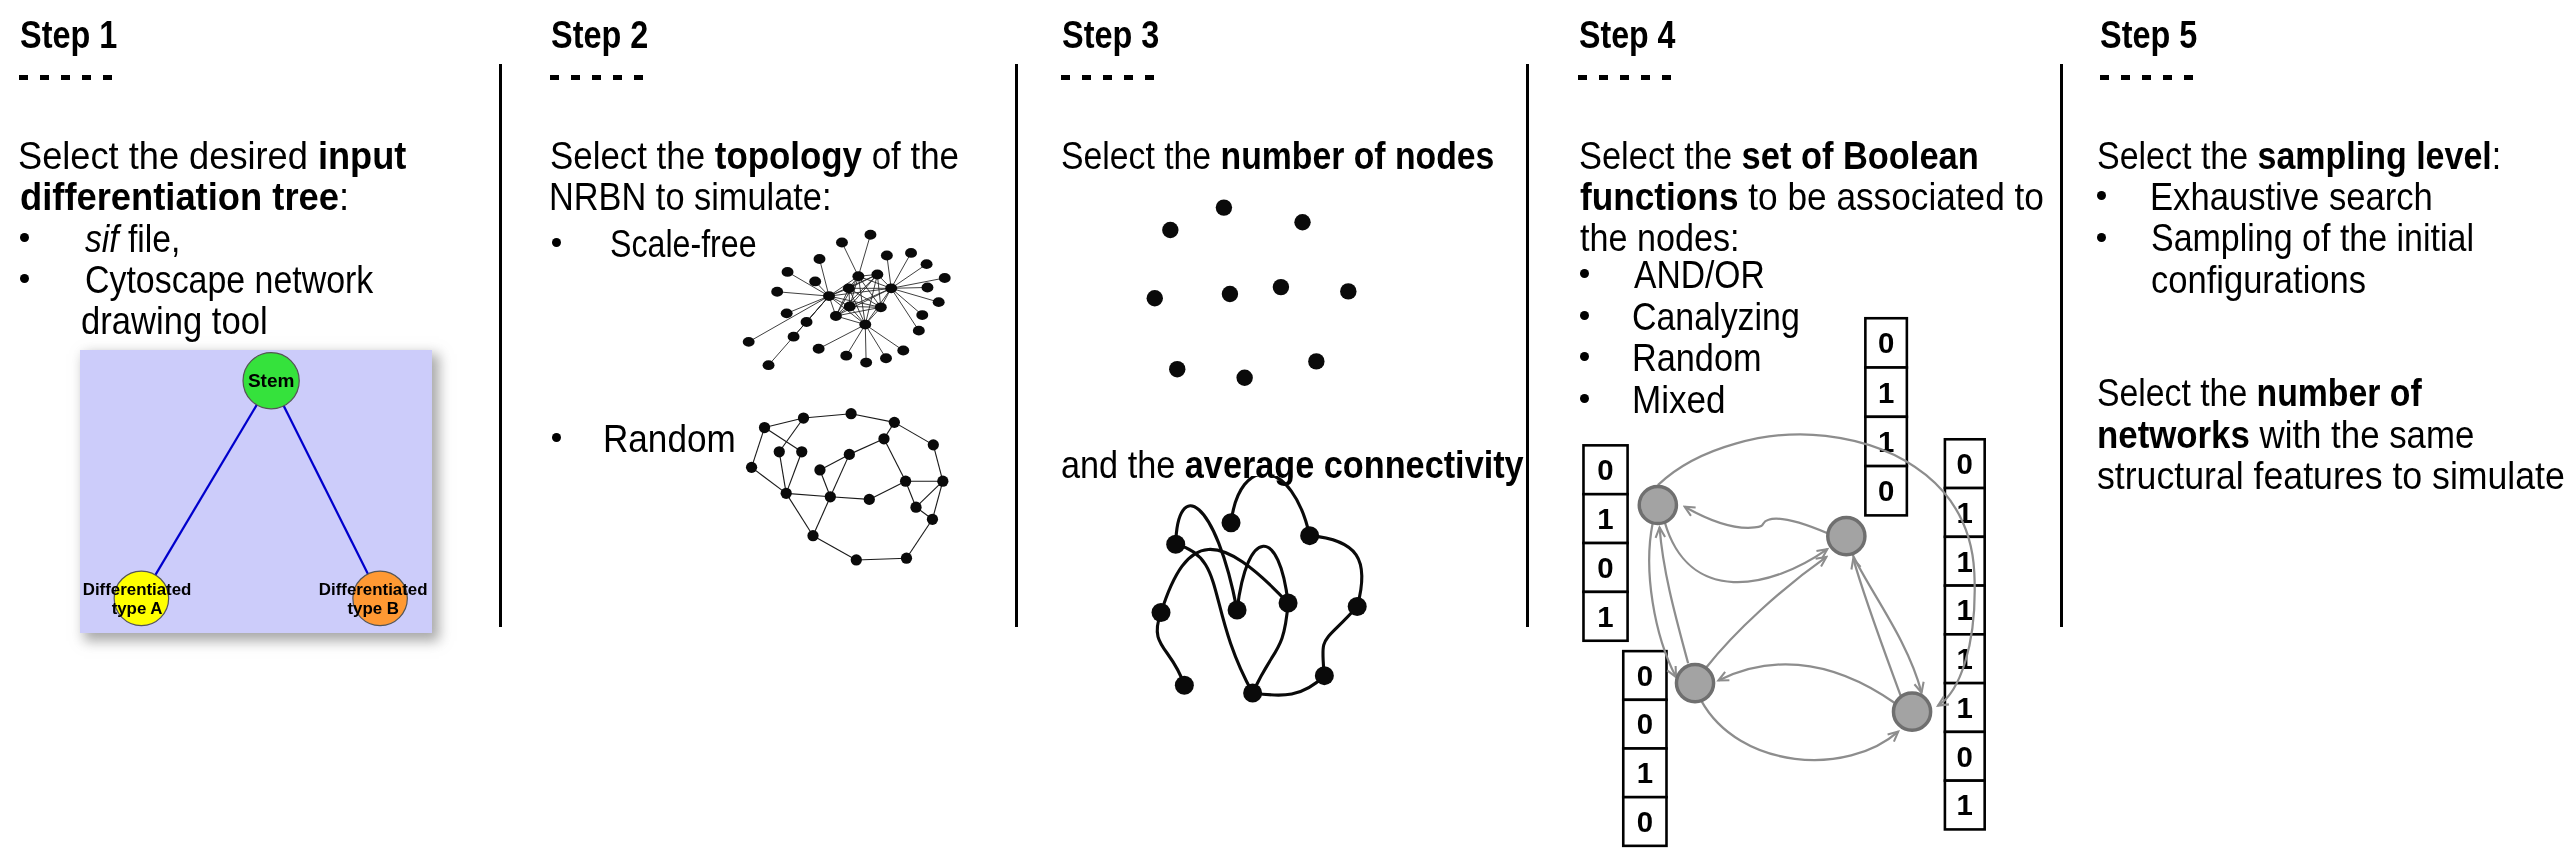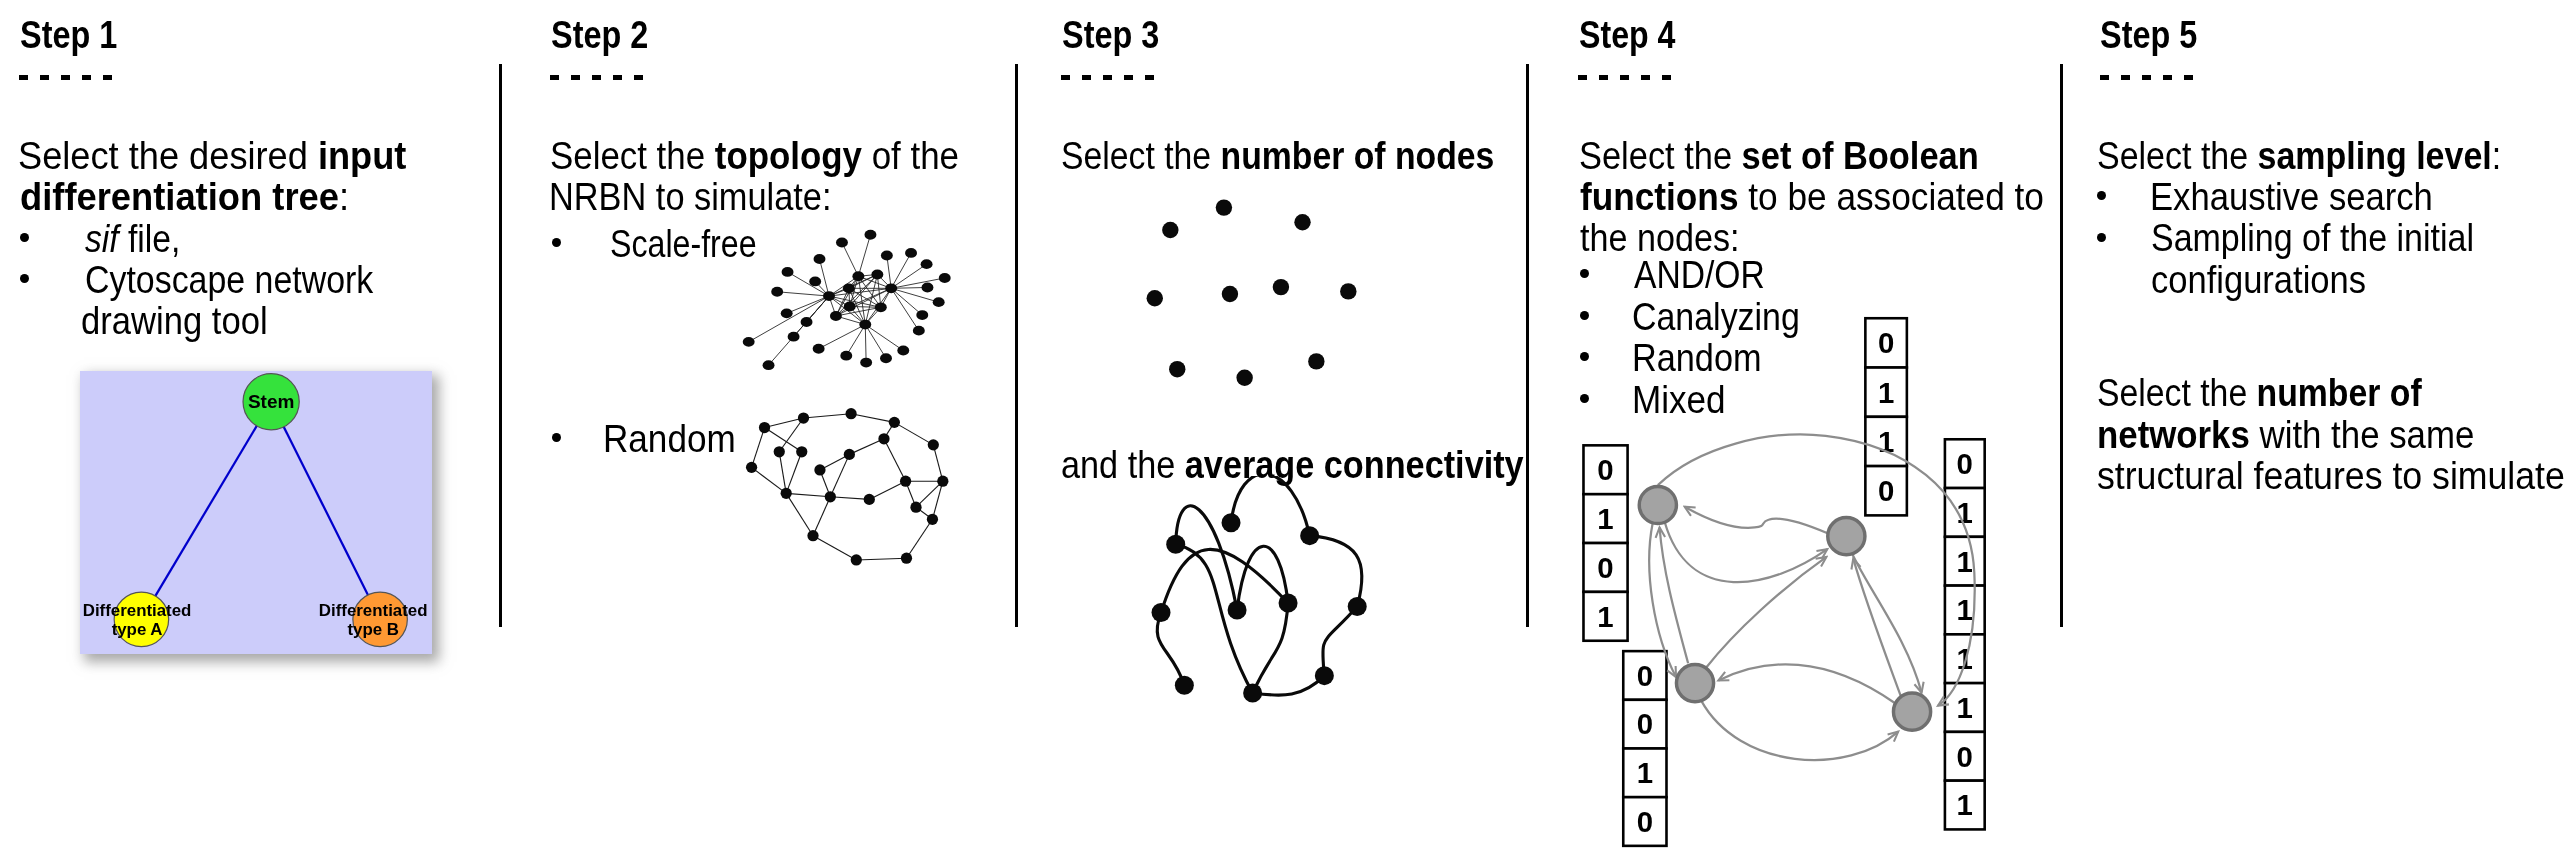--- a/index.html
+++ b/index.html
@@ -62,21 +62,21 @@
 <div style="position:absolute;left:20px;top:233px;width:9.3px;height:9.3px;border-radius:50%;background:#000"></div>
 <div style="position:absolute;left:20px;top:274px;width:9.3px;height:9.3px;border-radius:50%;background:#000"></div>
 <div style="position:absolute;left:552px;top:238px;width:9.3px;height:9.3px;border-radius:50%;background:#000"></div>
 <div style="position:absolute;left:552px;top:433px;width:9.3px;height:9.3px;border-radius:50%;background:#000"></div>
 <div style="position:absolute;left:1580px;top:269px;width:9.3px;height:9.3px;border-radius:50%;background:#000"></div>
 <div style="position:absolute;left:1580px;top:311px;width:9.3px;height:9.3px;border-radius:50%;background:#000"></div>
 <div style="position:absolute;left:1580px;top:352px;width:9.3px;height:9.3px;border-radius:50%;background:#000"></div>
 <div style="position:absolute;left:1580px;top:394px;width:9.3px;height:9.3px;border-radius:50%;background:#000"></div>
 <div style="position:absolute;left:2097px;top:191px;width:9.3px;height:9.3px;border-radius:50%;background:#000"></div>
 <div style="position:absolute;left:2097px;top:233px;width:9.3px;height:9.3px;border-radius:50%;background:#000"></div>
-<div style="position:absolute;left:80px;top:371px;width:352px;height:283px;background:#ccccfa;box-shadow:5.2px 6px 12px 1.7px rgba(110,110,110,.6)">
+<div style="position:absolute;left:80px;top:350px;width:352px;height:283px;background:#ccccfa;box-shadow:5.2px 6px 12px 1.7px rgba(110,110,110,.6)">
 <svg width="352" height="283" viewBox="0 0 407 327">
 <line x1="221" y1="35.4" x2="71" y2="287" stroke="#0000cc" stroke-width="2.6"></line>
 <line x1="221" y1="35.4" x2="347" y2="287" stroke="#0000cc" stroke-width="2.6"></line>
 <circle cx="221" cy="35.4" r="32.5" fill="#35e23c" stroke="#555" stroke-width="1.4"></circle>
 <circle cx="71" cy="287" r="31.5" fill="#ffff00" stroke="#555" stroke-width="1.4"></circle>
 <circle cx="347" cy="287" r="31.5" fill="#ff9933" stroke="#555" stroke-width="1.4"></circle>
 <text x="221" y="42.5" text-anchor="middle" font-size="22" font-weight="bold" font-family="Liberation Sans, sans-serif">Stem</text>
 <text x="66" y="283" text-anchor="middle" font-size="19.5" font-weight="bold" font-family="Liberation Sans, sans-serif">Differentiated</text>
 <text x="66" y="305" text-anchor="middle" font-size="19.5" font-weight="bold" font-family="Liberation Sans, sans-serif">type A</text>
 <text x="339" y="283" text-anchor="middle" font-size="19.5" font-weight="bold" font-family="Liberation Sans, sans-serif">Differentiated</text>

